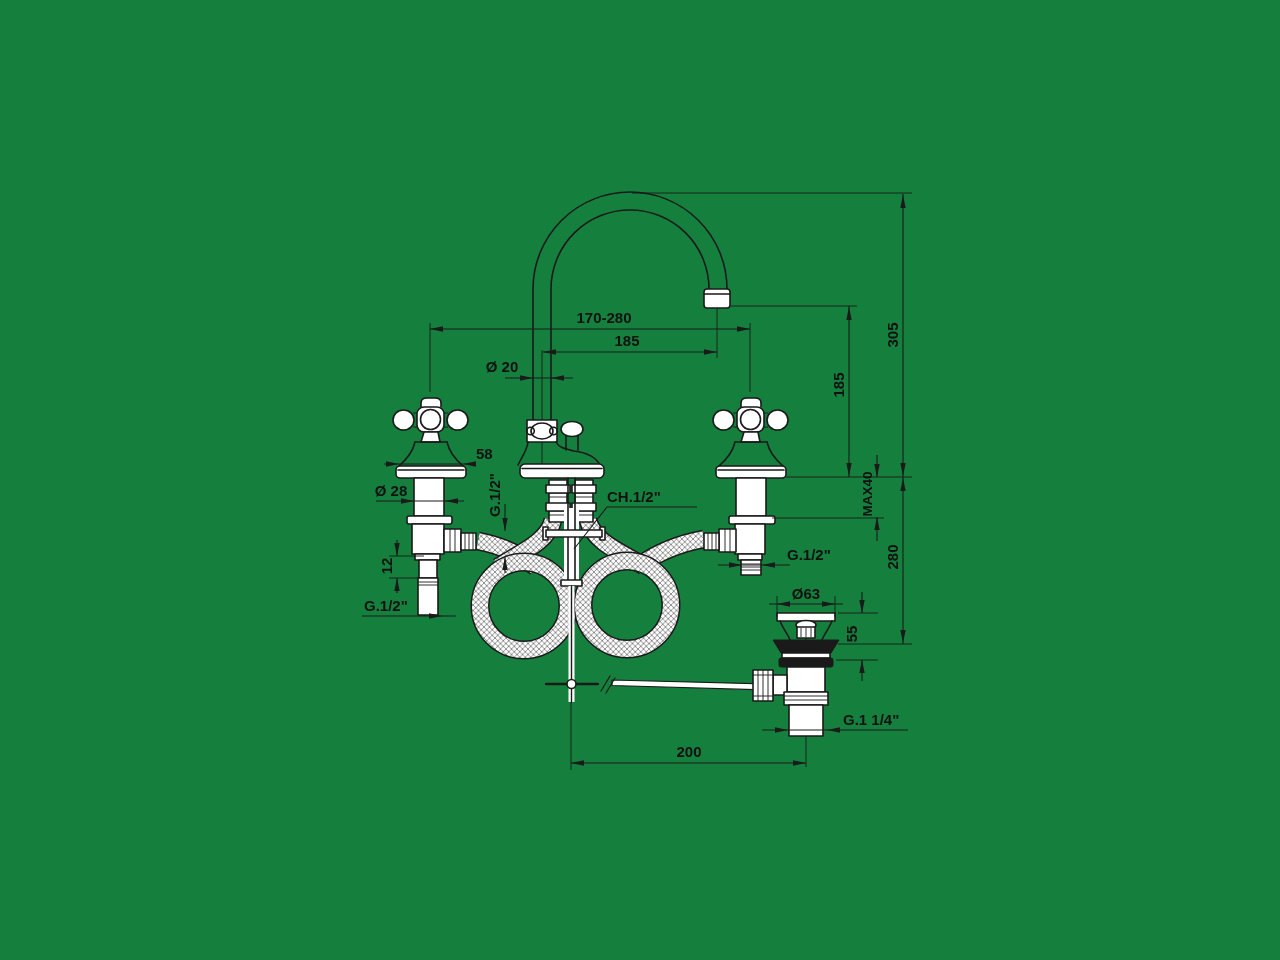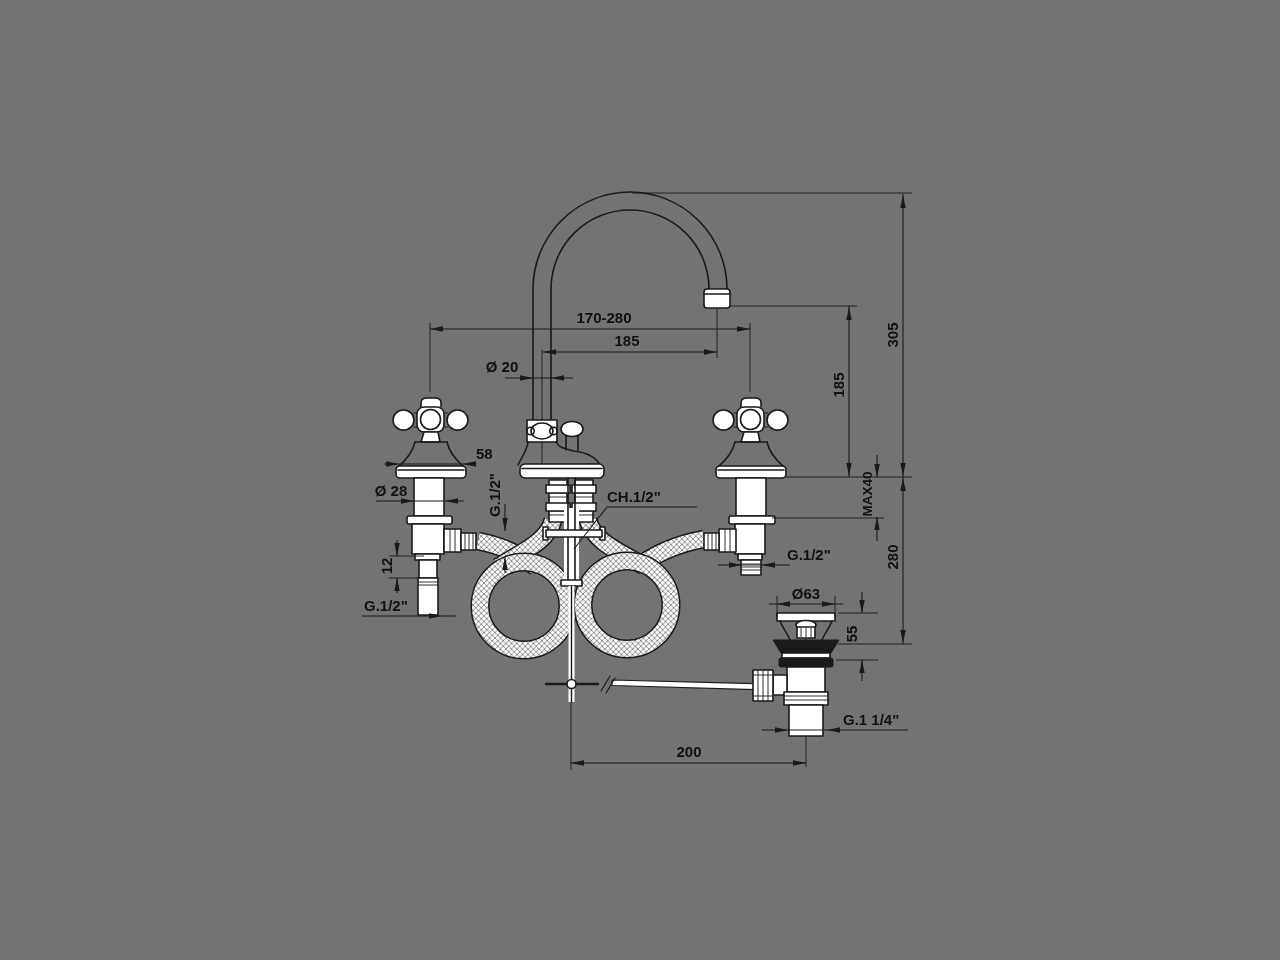--- a/index.html
+++ b/index.html
@@ -1,16 +1,16 @@
 <!DOCTYPE html>
 <html><head>
 <meta charset="utf-8">
 <style>
   html,body{margin:0;padding:0;background:#ffffff;}
-  .page{width:1280px;height:960px;background:#737373;position:relative;overflow:hidden;}
+  .page{width:1280px;height:960px;background:#15803d;position:relative;overflow:hidden;}
   svg{display:block;}
   
   .ol{fill:none;stroke:#1a1a1a;stroke-width:1.6;stroke-linejoin:round;stroke-linecap:round;}
   .olw{fill:#ffffff;stroke:#1a1a1a;stroke-width:1.6;stroke-linejoin:round;}
   .thin{fill:none;stroke:#1a1a1a;stroke-width:0.9;}
   .dim{fill:none;stroke:#1a1a1a;stroke-width:1.1;}
   .arr{fill:#1a1a1a;stroke:none;}
   .blk{fill:#1a1a1a;stroke:#1a1a1a;stroke-width:1;}
   .hoseO{fill:none;stroke:#1a1a1a;stroke-width:19;}
   .hoseI{fill:none;stroke:url(#xh);stroke-width:16;}

